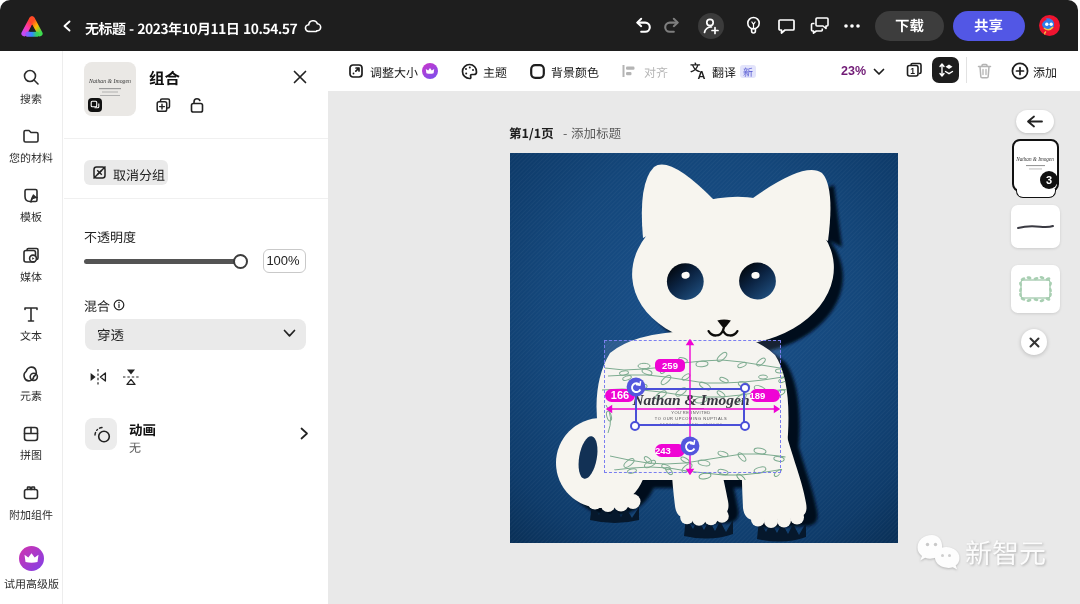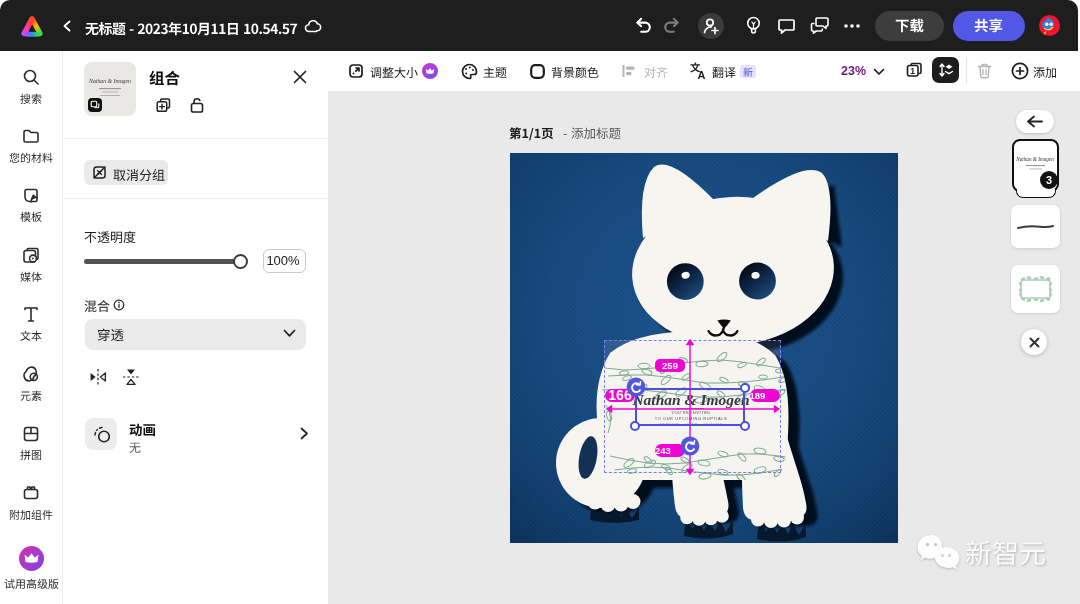--- a/index.html
+++ b/index.html
@@ -601,21 +601,21 @@
     </svg>
     <div class="abs" style="left:604px;top:340px;width:177px;height:133px;border:1.5px dashed #7a7ef0;background:rgba(235,235,255,0.10)"></div>
     <svg class="abs" style="left:600px;top:336px;overflow:visible" width="186" height="142" viewBox="0 0 186 142">
 <g stroke="#ef04d4" stroke-width="1.4" fill="#ef04d4">
 <path d="M90 7 V135" fill="none"></path>
         <path d="M10 73 H176" fill="none"></path>
 <path d="M90 4 l-3 4.5 h6 z M90 138 l-3 -4.5 h6 z M7 73 l4.5-3 v6 z M179 73 l-4.5-3 v6 z"></path>
 </g>
     </svg>
     <div class="abs" style="left:655px;top:359px;width:30px;height:13px;border-radius:5px;background:#ef04d4;color:#fff;font-size:9.5px;font-weight:bold;text-align:center;line-height:13px">259</div>
-    <div class="abs" style="left:605px;top:388.5px;width:30px;height:13px;border-radius:6.5px;background:#ef04d4;color:#fff;font-size:14px;font-weight:bold;text-align:center;line-height:13px">166</div>
+    <div class="abs" style="left:605px;top:388.5px;width:30px;height:13px;border-radius:6.5px;background:#ef04d4;color:#fff;font-size:11px;font-weight:bold;text-align:center;line-height:13px">166</div>
     <div class="abs" style="left:749.5px;top:388.5px;width:30px;height:13px;border-radius:6.5px;background:#ef04d4;color:#fff;font-size:9.5px;font-weight:bold;line-height:13px">189</div>
     <div class="abs" style="left:655px;top:444px;width:30px;height:13px;border-radius:6.5px;background:#ef04d4;color:#fff;font-size:9.5px;font-weight:bold;text-align:left;line-height:13px">243</div>
     <div class="abs" style="left:635px;top:388px;width:110px;height:38px;border:2px solid #4a4fd8"></div>
     <div class="abs" style="left:740px;top:383px;width:10px;height:10px;border-radius:50%;background:#fff;border:2px solid #4a4fd8"></div>
     <div class="abs" style="left:630px;top:421px;width:10px;height:10px;border-radius:50%;background:#fff;border:2px solid #4a4fd8"></div>
     <div class="abs" style="left:740px;top:421px;width:10px;height:10px;border-radius:50%;background:#fff;border:2px solid #4a4fd8"></div>
     <svg class="abs" style="left:626px;top:377px" width="20" height="20" viewBox="0 0 20 20">
 <circle cx="10" cy="10" r="9.4" fill="#5356dd"></circle>
 <path d="M13.6 7.6 a4.4 4.4 0 1 0 0.8 4.9" stroke="#fff" stroke-width="1.9" fill="none"></path>
 <path d="M14.6 4.2 l-0.6 4 -4-0.6" stroke="#fff" stroke-width="1.5" fill="none" stroke-linejoin="round"></path>

